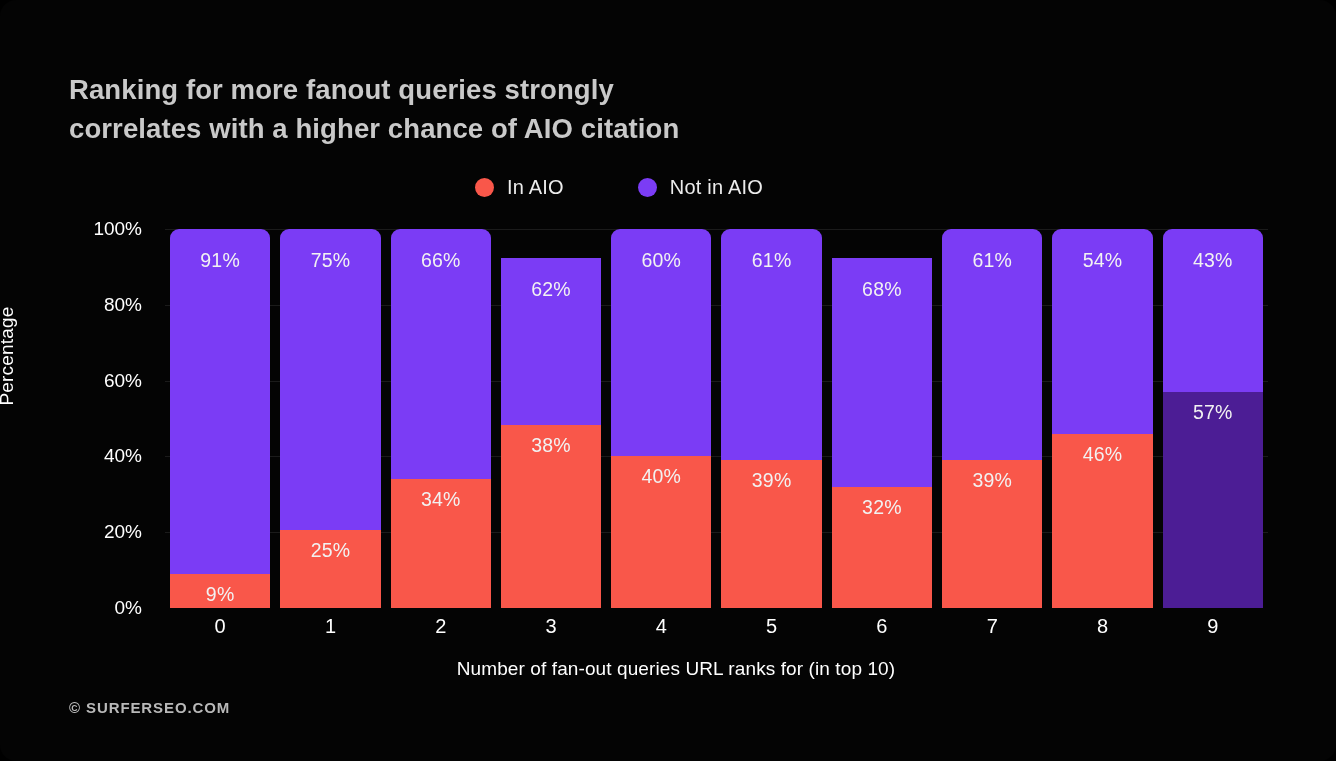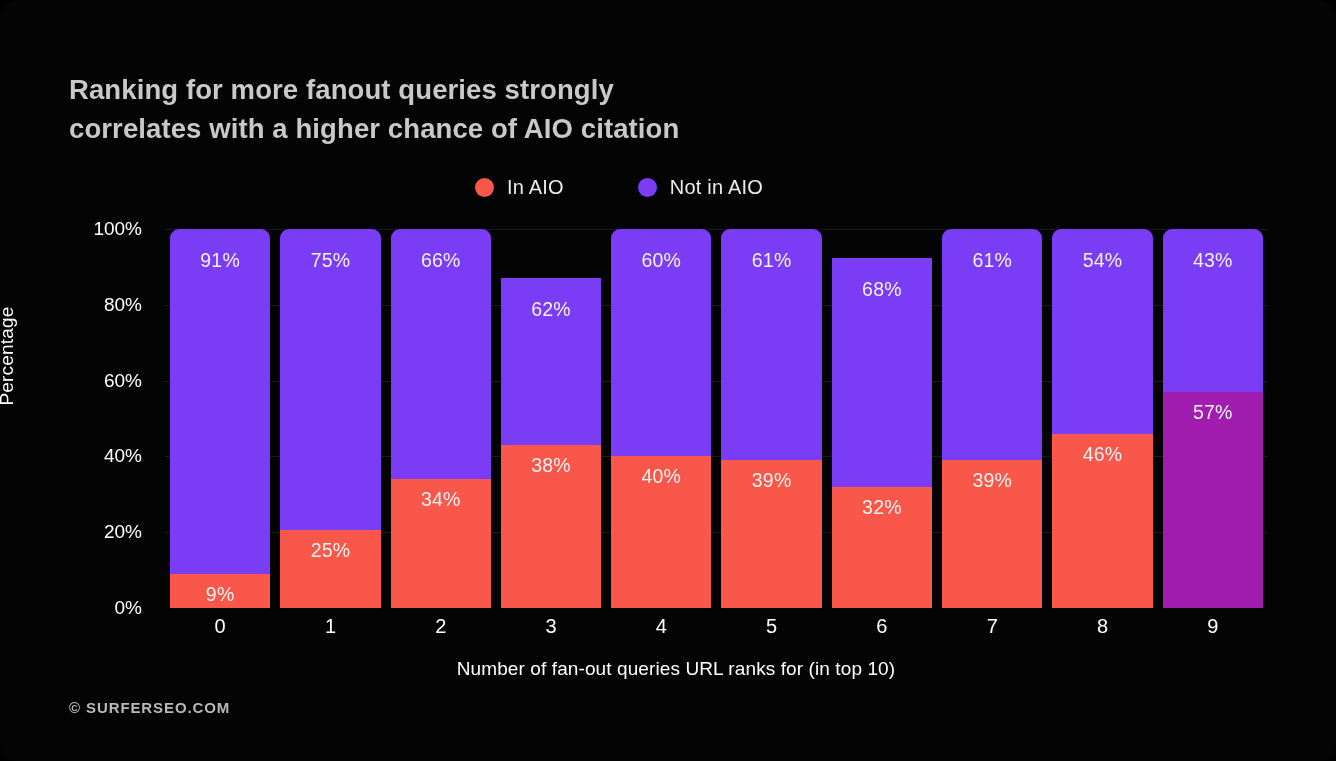--- a/index.html
+++ b/index.html
@@ -265,21 +265,21 @@
               <div class="seg seg-bottom" style="height: 128.86px; background: rgb(249, 87, 74);">
                 <span class="seg-label">34%</span>
               </div>
             </div>
           </div>
           <div class="bar-col">
             <div class="bar-stack">
               <div class="seg seg-top" style="height: 167px; background: rgb(123, 60, 245); padding-left: 48px;">
                 <span class="seg-label">62%</span>
               </div>
-              <div class="seg seg-bottom" style="height: 163px; background: rgb(249, 87, 74);">
+              <div class="seg seg-bottom" style="height: 183px; background: rgb(249, 87, 74);">
                 <span class="seg-label">38%</span>
               </div>
             </div>
           </div>
           <div class="bar-col">
             <div class="bar-stack">
               <div class="seg seg-top" style="height: 227.4px; background: rgb(123, 60, 245);">
                 <span class="seg-label">60%</span>
               </div>
               <div class="seg seg-bottom" style="height: 151.6px; background: rgb(249, 87, 74);">
@@ -325,21 +325,21 @@
               <div class="seg seg-bottom" style="height: 174.34px; background: rgb(249, 87, 74);">
                 <span class="seg-label">46%</span>
               </div>
             </div>
           </div>
           <div class="bar-col">
             <div class="bar-stack">
               <div class="seg seg-top" style="height: 162.97px; background: rgb(123, 60, 245);">
                 <span class="seg-label">43%</span>
               </div>
-              <div class="seg seg-bottom" style="height: 216.03px; background: #a21caf;">
+              <div class="seg seg-bottom" style="height: 216.03px; background: #4c1d95;">
                 <span class="seg-label">57%</span>
               </div>
             </div>
           </div>
         </div>
     </div>
 
     <div id="xticks">
         <div class="xtick">0</div>
         <div class="xtick">1</div>

